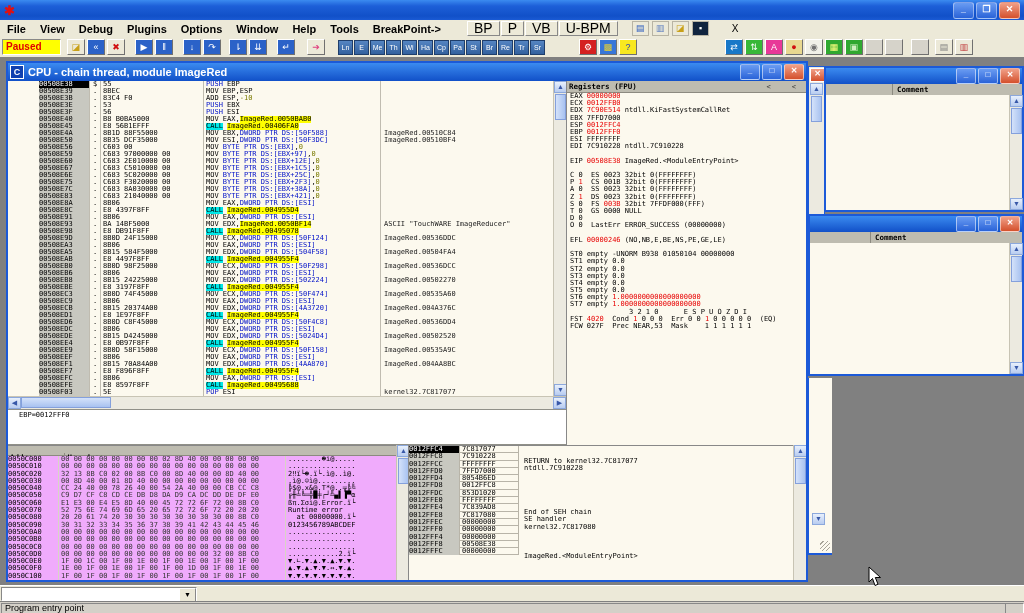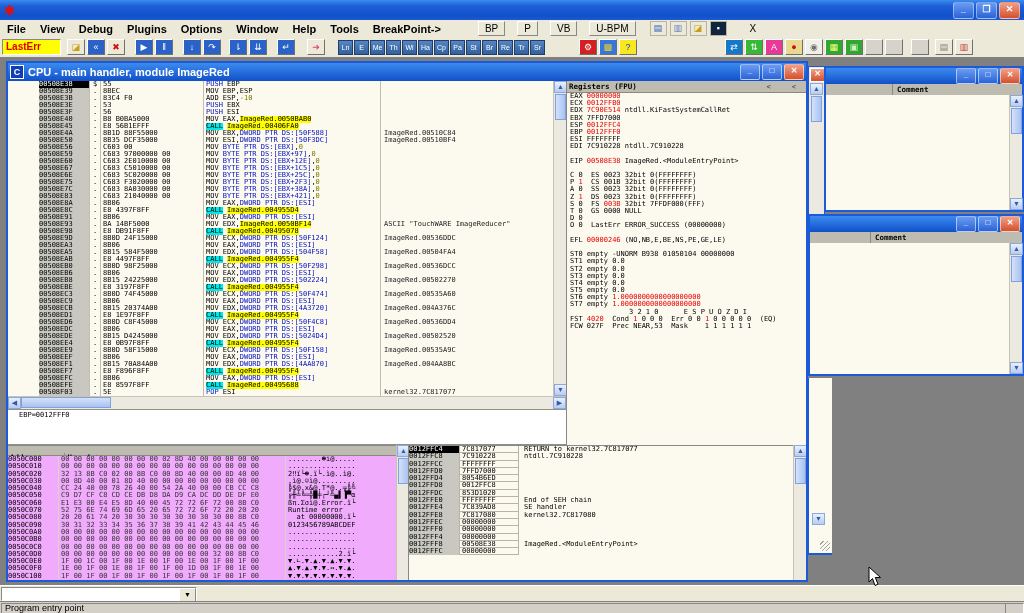--- a/index.html
+++ b/index.html
@@ -12,21 +12,21 @@
   .olly-icon{color:#E01010;font-size:13px;margin-left:4px;font-weight:bold;}
   .winbtns{margin-left:auto;display:flex;gap:2px;margin-right:4px;}
   .wbtn{width:19px;height:15px;border-radius:3px;border:1px solid #FFFFFF66;
     background:linear-gradient(180deg,#6A9CF2,#2A63D8);color:#fff;font-size:9px;line-height:13px;
     text-align:center;font-weight:bold;}
   .wbtn.close{background:linear-gradient(180deg,#F0A088,#D4502C);}
   .menubar{position:absolute;left:0;top:20px;width:1024px;height:17px;background:#ECE9D8;
     border-bottom:1px solid #D8D4C4;display:flex;align-items:center;font-size:11px;color:#000;}
   .menu-item{padding:1px 7px;font-weight:bold;}
   .menu-btn{border:1px solid;border-color:#fff #888 #888 #fff;background:#ECE9D8;
-    font-size:10px;padding:0 6px;margin-left:12px;height:13px;line-height:13px;}
+    font-size:14px;padding:0 6px;margin-left:1px;height:13px;line-height:13px;}
   .menu-icons{display:flex;gap:3px;margin-left:14px;}
   .m-icon{width:15px;height:13px;font-size:9px;line-height:13px;text-align:center;
     border:1px solid #B8B4A4;}
   .menu-close{margin-left:16px;margin-right:250px;font-size:10px;padding:0 6px;border:1px solid #ECE9D8;}
   .toolbar{position:absolute;left:0;top:37px;width:1024px;height:20px;background:#ECE9D8;
     display:flex;align-items:center;border-bottom:1px solid #C8C4B4;}
   .pausebox{width:54px;height:14px;background:#FFFF00;color:#E00000;font-weight:bold;
     font-size:10px;line-height:14px;padding-left:3px;border:1px solid;border-color:#888 #fff #fff #888;margin-left:2px;}
   .tb-icon{display:inline-block;width:16px;height:14px;font-size:9px;line-height:14px;text-align:center;
     border:1px solid;border-color:#FFFFFF #707070 #707070 #FFFFFF;overflow:hidden;}
@@ -93,21 +93,21 @@
   .h-hex{width:224px;color:#333;border-left:1px solid #D8D4C4;padding-left:2px;}
   .h-asc{width:106px;color:#000;border-left:1px solid #D8D4C4;padding-left:2px;}
   
   #stack{position:absolute;left:400px;top:364px;width:386px;height:135px;background:#FCF9EE;
     border-top:1px solid #888;border-left:1px solid #888;overflow:hidden;box-sizing:border-box;}
   .srow{height:7.3px;line-height:7.3px;}
   .srow span{display:inline-block;vertical-align:top;height:7.3px;overflow:hidden;}
   .s-addr{width:50px;background:#C8C8C0;color:#000;}
   .s-addr.sel{background:#000;color:#fff;}
   .s-val{width:60px;border:1px solid #B8B4A8;border-top:none;box-sizing:border-box;padding-left:2px;color:#000;}
-  .s-cmt{padding-left:5px;color:#000;}
+  .s-cmt{padding-left:5px;color:#000;margin-top:12px;}
   #dump-vsb{left:388px;top:364px;height:135px;}
   #stack-vsb{left:785px;top:364px;height:135px;}
   #disasm-vsb{left:545px;top:0;height:315px;}
   
   .sidewin{position:absolute;border:2px solid #1C5AD8;box-sizing:border-box;background:#FCF9EE;}
   .sw-title{height:16px;background:linear-gradient(180deg,#3B8BF0,#1150C8);display:flex;align-items:center;}
   .sw-hdr{height:11px;background:#BEBCB0;border-bottom:1px solid #8C8A80;position:relative;}
   .sw-hdr .lbl{position:absolute;top:1px;font-family:"DejaVu Sans Mono",monospace;font-size:7.5px;font-weight:bold;}
   .sw-div{position:absolute;top:0;bottom:0;width:1px;background:#8C8A80;}
   .sw-body{position:absolute;left:0;right:13px;top:27px;bottom:0;background:#FCF9EE;}
@@ -166,21 +166,21 @@
   <span id="menu-icons" class="menu-icons">
       <span class="m-icon" style="background: rgb(236, 233, 216); color: rgb(48, 96, 192);">▤</span>
       <span class="m-icon" style="background: rgb(236, 233, 216); color: rgb(96, 128, 192);">▥</span>
       <span class="m-icon" style="background: rgb(236, 233, 216); color: rgb(200, 160, 24);">◪</span>
       <span class="m-icon" style="background: rgb(16, 36, 62); color: rgb(255, 255, 255);">▪</span>
     </span>
   <span class="menu-close">X</span>
 </div>
 
 <div class="toolbar">
-  <span class="pausebox">LastErr</span>
+  <span class="pausebox">Paused</span>
   <span id="tb-left" style="display:flex;align-items:center">
       <span class="tb-icon" style="background: rgb(236, 233, 216); color: rgb(200, 160, 24); margin-left: 6px;">◪</span>
       <span class="tb-icon" style="background: rgb(43, 98, 200); color: rgb(255, 255, 255); margin-left: 2px;">«</span>
       <span class="tb-icon" style="background: rgb(236, 233, 216); color: rgb(208, 16, 16); margin-left: 2px;">✖</span>
       <span class="tb-icon" style="background: rgb(43, 98, 200); color: rgb(255, 255, 255); margin-left: 10px;">▶</span>
       <span class="tb-icon" style="background: rgb(43, 98, 200); color: rgb(255, 255, 255); margin-left: 2px;">‖</span>
       <span class="tb-icon" style="background: rgb(43, 98, 200); color: rgb(255, 255, 255); margin-left: 10px;">↓</span>
       <span class="tb-icon" style="background: rgb(43, 98, 200); color: rgb(255, 255, 255); margin-left: 2px;">↷</span>
       <span class="tb-icon" style="background: rgb(43, 98, 200); color: rgb(255, 255, 255); margin-left: 8px;">⇂</span>
       <span class="tb-icon" style="background: rgb(43, 98, 200); color: rgb(255, 255, 255); margin-left: 2px;">⇊</span>
@@ -219,21 +219,21 @@
       <span class="tb-icon" style="background: rgb(236, 233, 216); color: rgb(128, 128, 128); margin-left: 6px;">▤</span>
       <span class="tb-icon" style="background: rgb(236, 233, 216); color: rgb(192, 64, 64); margin-left: 2px;">▥</span>
     </span>
 </div>
 
 <div class="mdi">
 
   <div class="cpu">
     <div class="cpu-title">
       <span class="cpu-ico">C</span>
-      <span>CPU - main handler, module ImageRed</span>
+      <span>CPU - chain thread, module ImageRed</span>
       <span class="cpu-btns">
         <span class="cbtn">_</span>
         <span class="cbtn">□</span>
         <span class="cbtn close">✕</span>
       </span>
     </div>
     <div class="cpu-client">
       <div id="disasm" class="mono"><div class="drow"><span class="d-addr sel">00508E38</span><span class="d-pre">$</span><span class="d-hex">55</span><span class="d-ins"><span class="s-b">PUSH</span><span> EBP</span></span><span class="d-cmt"></span></div><div class="drow"><span class="d-addr">00508E39</span><span class="d-pre">.</span><span class="d-hex">8BEC</span><span class="d-ins"><span>MOV EBP,ESP</span></span><span class="d-cmt"></span></div><div class="drow"><span class="d-addr">00508E3B</span><span class="d-pre">.</span><span class="d-hex">83C4 F0</span><span class="d-ins"><span>ADD ESP,</span><span class="s-o">-10</span></span><span class="d-cmt"></span></div><div class="drow"><span class="d-addr">00508E3E</span><span class="d-pre">.</span><span class="d-hex">53</span><span class="d-ins"><span class="s-b">PUSH</span><span> EBX</span></span><span class="d-cmt"></span></div><div class="drow"><span class="d-addr">00508E3F</span><span class="d-pre">.</span><span class="d-hex">56</span><span class="d-ins"><span class="s-b">PUSH</span><span> ESI</span></span><span class="d-cmt"></span></div><div class="drow"><span class="d-addr">00508E40</span><span class="d-pre">.</span><span class="d-hex">B8 B0BA5000</span><span class="d-ins"><span>MOV EAX,</span><span class="s-y">ImageRed.0050BAB0</span></span><span class="d-cmt"></span></div><div class="drow"><span class="d-addr">00508E45</span><span class="d-pre">.</span><span class="d-hex">E8 56B1EFFF</span><span class="d-ins"><span class="s-c">CALL</span><span> </span><span class="s-y">ImageRed.00406FA0</span></span><span class="d-cmt"></span></div><div class="drow"><span class="d-addr">00508E4A</span><span class="d-pre">.</span><span class="d-hex">8B1D 88F55000</span><span class="d-ins"><span>MOV EBX,</span><span class="s-b">DWORD PTR DS:[50F588]</span></span><span class="d-cmt">ImageRed.00510C84</span></div><div class="drow"><span class="d-addr">00508E50</span><span class="d-pre">.</span><span class="d-hex">8B35 DCF35000</span><span class="d-ins"><span>MOV ESI,</span><span class="s-b">DWORD PTR DS:[50F3DC]</span></span><span class="d-cmt">ImageRed.00510BF4</span></div><div class="drow"><span class="d-addr">00508E56</span><span class="d-pre">.</span><span class="d-hex">C603 00</span><span class="d-ins"><span>MOV </span><span class="s-b">BYTE PTR DS:[EBX]</span><span>,</span><span class="s-o">0</span></span><span class="d-cmt"></span></div><div class="drow"><span class="d-addr">00508E59</span><span class="d-pre">.</span><span class="d-hex">C683 97000000 00</span><span class="d-ins"><span>MOV </span><span class="s-b">BYTE PTR DS:[EBX+97]</span><span>,</span><span class="s-o">0</span></span><span class="d-cmt"></span></div><div class="drow"><span class="d-addr">00508E60</span><span class="d-pre">.</span><span class="d-hex">C683 2E010000 00</span><span class="d-ins"><span>MOV </span><span class="s-b">BYTE PTR DS:[EBX+12E]</span><span>,</span><span class="s-o">0</span></span><span class="d-cmt"></span></div><div class="drow"><span class="d-addr">00508E67</span><span class="d-pre">.</span><span class="d-hex">C683 C5010000 00</span><span class="d-ins"><span>MOV </span><span class="s-b">BYTE PTR DS:[EBX+1C5]</span><span>,</span><span class="s-o">0</span></span><span class="d-cmt"></span></div><div class="drow"><span class="d-addr">00508E6E</span><span class="d-pre">.</span><span class="d-hex">C683 5C020000 00</span><span class="d-ins"><span>MOV </span><span class="s-b">BYTE PTR DS:[EBX+25C]</span><span>,</span><span class="s-o">0</span></span><span class="d-cmt"></span></div><div class="drow"><span class="d-addr">00508E75</span><span class="d-pre">.</span><span class="d-hex">C683 F3020000 00</span><span class="d-ins"><span>MOV </span><span class="s-b">BYTE PTR DS:[EBX+2F3]</span><span>,</span><span class="s-o">0</span></span><span class="d-cmt"></span></div><div class="drow"><span class="d-addr">00508E7C</span><span class="d-pre">.</span><span class="d-hex">C683 8A030000 00</span><span class="d-ins"><span>MOV </span><span class="s-b">BYTE PTR DS:[EBX+38A]</span><span>,</span><span class="s-o">0</span></span><span class="d-cmt"></span></div><div class="drow"><span class="d-addr">00508E83</span><span class="d-pre">.</span><span class="d-hex">C683 21040000 00</span><span class="d-ins"><span>MOV </span><span class="s-b">BYTE PTR DS:[EBX+421]</span><span>,</span><span class="s-o">0</span></span><span class="d-cmt"></span></div><div class="drow"><span class="d-addr">00508E8A</span><span class="d-pre">.</span><span class="d-hex">8B06</span><span class="d-ins"><span>MOV EAX,</span><span class="s-b">DWORD PTR DS:[ESI]</span></span><span class="d-cmt"></span></div><div class="drow"><span class="d-addr">00508E8C</span><span class="d-pre">.</span><span class="d-hex">E8 4397F8FF</span><span class="d-ins"><span class="s-c">CALL</span><span> </span><span class="s-y">ImageRed.004955D4</span></span><span class="d-cmt"></span></div><div class="drow"><span class="d-addr">00508E91</span><span class="d-pre">.</span><span class="d-hex">8B06</span><span class="d-ins"><span>MOV EAX,</span><span class="s-b">DWORD PTR DS:[ESI]</span></span><span class="d-cmt"></span></div><div class="drow"><span class="d-addr">00508E93</span><span class="d-pre">.</span><span class="d-hex">BA 14BF5000</span><span class="d-ins"><span>MOV EDX,</span><span class="s-y">ImageRed.0050BF14</span></span><span class="d-cmt">ASCII "TouchWARE ImageReducer"</span></div><div class="drow"><span class="d-addr">00508E98</span><span class="d-pre">.</span><span class="d-hex">E8 DB91F8FF</span><span class="d-ins"><span class="s-c">CALL</span><span> </span><span class="s-y">ImageRed.00495078</span></span><span class="d-cmt"></span></div><div class="drow"><span class="d-addr">00508E9D</span><span class="d-pre">.</span><span class="d-hex">8B0D 24F15000</span><span class="d-ins"><span>MOV ECX,</span><span class="s-b">DWORD PTR DS:[50F124]</span></span><span class="d-cmt">ImageRed.00536DDC</span></div><div class="drow"><span class="d-addr">00508EA3</span><span class="d-pre">.</span><span class="d-hex">8B06</span><span class="d-ins"><span>MOV EAX,</span><span class="s-b">DWORD PTR DS:[ESI]</span></span><span class="d-cmt"></span></div><div class="drow"><span class="d-addr">00508EA5</span><span class="d-pre">.</span><span class="d-hex">8B15 584F5000</span><span class="d-ins"><span>MOV EDX,</span><span class="s-b">DWORD PTR DS:[504F58]</span></span><span class="d-cmt">ImageRed.00504FA4</span></div><div class="drow"><span class="d-addr">00508EAB</span><span class="d-pre">.</span><span class="d-hex">E8 4497F8FF</span><span class="d-ins"><span class="s-c">CALL</span><span> </span><span class="s-y">ImageRed.004955F4</span></span><span class="d-cmt"></span></div><div class="drow"><span class="d-addr">00508EB0</span><span class="d-pre">.</span><span class="d-hex">8B0D 98F25000</span><span class="d-ins"><span>MOV ECX,</span><span class="s-b">DWORD PTR DS:[50F298]</span></span><span class="d-cmt">ImageRed.00536DCC</span></div><div class="drow"><span class="d-addr">00508EB6</span><span class="d-pre">.</span><span class="d-hex">8B06</span><span class="d-ins"><span>MOV EAX,</span><span class="s-b">DWORD PTR DS:[ESI]</span></span><span class="d-cmt"></span></div><div class="drow"><span class="d-addr">00508EB8</span><span class="d-pre">.</span><span class="d-hex">8B15 24225000</span><span class="d-ins"><span>MOV EDX,</span><span class="s-b">DWORD PTR DS:[502224]</span></span><span class="d-cmt">ImageRed.00502270</span></div><div class="drow"><span class="d-addr">00508EBE</span><span class="d-pre">.</span><span class="d-hex">E8 3197F8FF</span><span class="d-ins"><span class="s-c">CALL</span><span> </span><span class="s-y">ImageRed.004955F4</span></span><span class="d-cmt"></span></div><div class="drow"><span class="d-addr">00508EC3</span><span class="d-pre">.</span><span class="d-hex">8B0D 74F45000</span><span class="d-ins"><span>MOV ECX,</span><span class="s-b">DWORD PTR DS:[50F474]</span></span><span class="d-cmt">ImageRed.00535A60</span></div><div class="drow"><span class="d-addr">00508EC9</span><span class="d-pre">.</span><span class="d-hex">8B06</span><span class="d-ins"><span>MOV EAX,</span><span class="s-b">DWORD PTR DS:[ESI]</span></span><span class="d-cmt"></span></div><div class="drow"><span class="d-addr">00508ECB</span><span class="d-pre">.</span><span class="d-hex">8B15 20374A00</span><span class="d-ins"><span>MOV EDX,</span><span class="s-b">DWORD PTR DS:[4A3720]</span></span><span class="d-cmt">ImageRed.004A376C</span></div><div class="drow"><span class="d-addr">00508ED1</span><span class="d-pre">.</span><span class="d-hex">E8 1E97F8FF</span><span class="d-ins"><span class="s-c">CALL</span><span> </span><span class="s-y">ImageRed.004955F4</span></span><span class="d-cmt"></span></div><div class="drow"><span class="d-addr">00508ED6</span><span class="d-pre">.</span><span class="d-hex">8B0D C8F45000</span><span class="d-ins"><span>MOV ECX,</span><span class="s-b">DWORD PTR DS:[50F4C8]</span></span><span class="d-cmt">ImageRed.00536DD4</span></div><div class="drow"><span class="d-addr">00508EDC</span><span class="d-pre">.</span><span class="d-hex">8B06</span><span class="d-ins"><span>MOV EAX,</span><span class="s-b">DWORD PTR DS:[ESI]</span></span><span class="d-cmt"></span></div><div class="drow"><span class="d-addr">00508EDE</span><span class="d-pre">.</span><span class="d-hex">8B15 D4245000</span><span class="d-ins"><span>MOV EDX,</span><span class="s-b">DWORD PTR DS:[5024D4]</span></span><span class="d-cmt">ImageRed.00502520</span></div><div class="drow"><span class="d-addr">00508EE4</span><span class="d-pre">.</span><span class="d-hex">E8 0B97F8FF</span><span class="d-ins"><span class="s-c">CALL</span><span> </span><span class="s-y">ImageRed.004955F4</span></span><span class="d-cmt"></span></div><div class="drow"><span class="d-addr">00508EE9</span><span class="d-pre">.</span><span class="d-hex">8B0D 58F15000</span><span class="d-ins"><span>MOV ECX,</span><span class="s-b">DWORD PTR DS:[50F158]</span></span><span class="d-cmt">ImageRed.00535A9C</span></div><div class="drow"><span class="d-addr">00508EEF</span><span class="d-pre">.</span><span class="d-hex">8B06</span><span class="d-ins"><span>MOV EAX,</span><span class="s-b">DWORD PTR DS:[ESI]</span></span><span class="d-cmt"></span></div><div class="drow"><span class="d-addr">00508EF1</span><span class="d-pre">.</span><span class="d-hex">8B15 70A84A00</span><span class="d-ins"><span>MOV EDX,</span><span class="s-b">DWORD PTR DS:[4AA870]</span></span><span class="d-cmt">ImageRed.004AA8BC</span></div><div class="drow"><span class="d-addr">00508EF7</span><span class="d-pre">.</span><span class="d-hex">E8 F896F8FF</span><span class="d-ins"><span class="s-c">CALL</span><span> </span><span class="s-y">ImageRed.004955F4</span></span><span class="d-cmt"></span></div><div class="drow"><span class="d-addr">00508EFC</span><span class="d-pre">.</span><span class="d-hex">8B06</span><span class="d-ins"><span>MOV EAX,</span><span class="s-b">DWORD PTR DS:[ESI]</span></span><span class="d-cmt"></span></div><div class="drow"><span class="d-addr">00508EFE</span><span class="d-pre">.</span><span class="d-hex">E8 8597F8FF</span><span class="d-ins"><span class="s-c">CALL</span><span> </span><span class="s-y">ImageRed.00495688</span></span><span class="d-cmt"></span></div><div class="drow"><span class="d-addr">00508F03</span><span class="d-pre">.</span><span class="d-hex">5E</span><span class="d-ins"><span class="s-b">POP</span><span> ESI</span></span><span class="d-cmt">kernel32.7C817077</span></div></div>
       <div id="disasm-vsb" class="vsb">
         <div class="sb-btn">▲</div>

